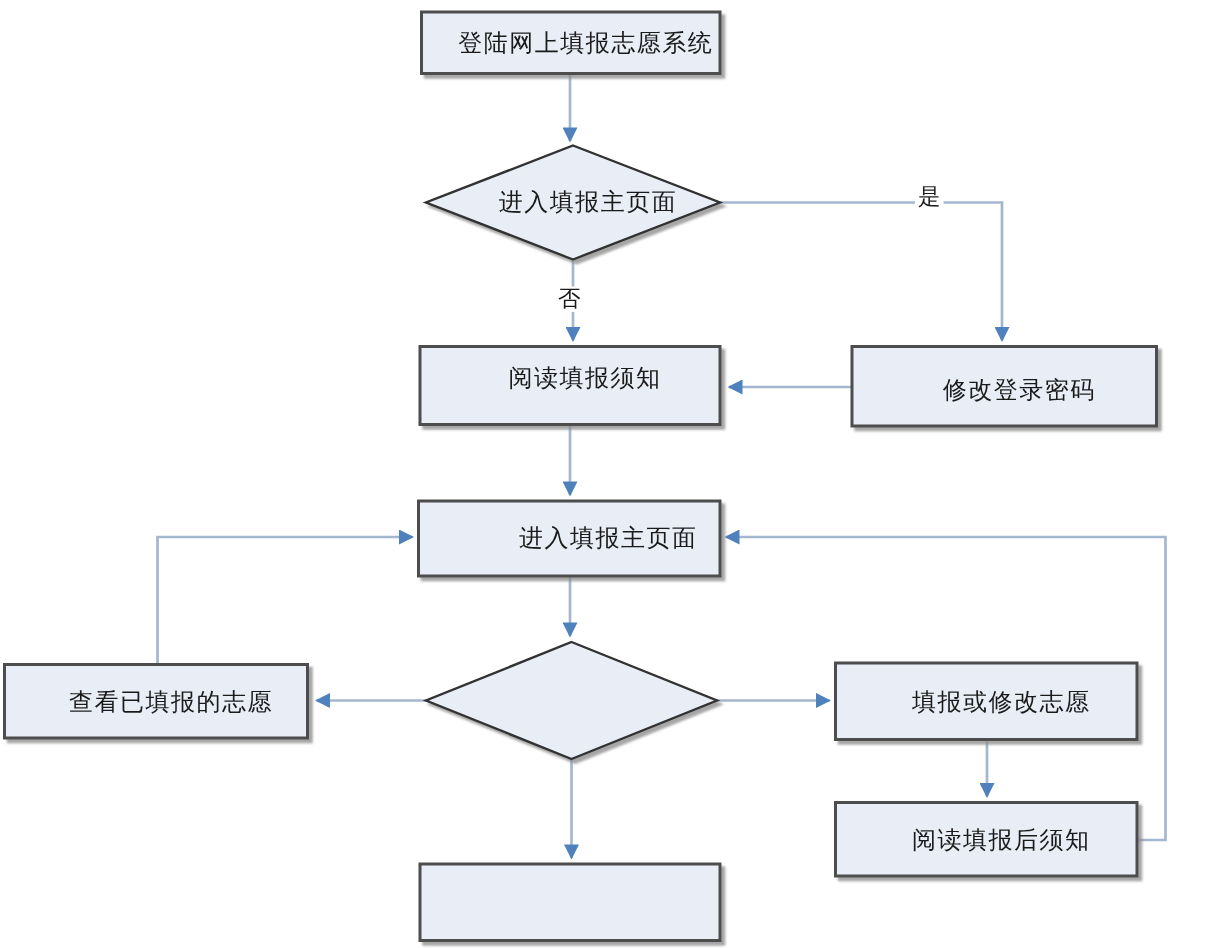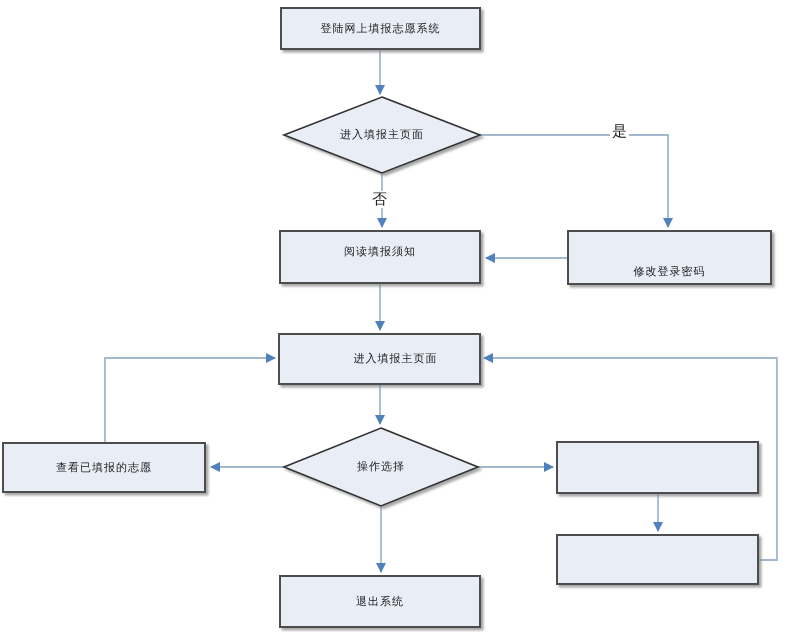--- a/index.html
+++ b/index.html
@@ -34,24 +34,25 @@
     fill:none;
     stroke:var(--connector);
     stroke-width:1.8;
   }
   .arrow-glyph{fill:var(--arrowhead);}
   .node-label{
     position:absolute;
     display:flex;align-items:center;justify-content:center;
     text-align:left;
     color:var(--text);
-    font-size:11px;
+    font-size:16px;
     letter-spacing:1px;
     line-height:1.2;
     user-select:none;
+    padding-left:10px;
   }
   .edge-label{
     position:absolute;
     background:#ffffff;
     color:var(--text);
     font-size:15px;
     padding:0 2px;
     line-height:1.1;
   }
 </style>
@@ -92,31 +93,31 @@
     <rect class="shape-rect" x="3" y="443" width="202" height="49"></rect>
     <rect class="shape-rect" x="557" y="442" width="201" height="51"></rect>
     <rect class="shape-rect" x="557" y="535" width="201" height="49"></rect>
     <rect class="shape-rect" x="280" y="576" width="200" height="51"></rect>
   </svg>
 
   <div class="node-label" style="left:281px;top:8px;width:199px;height:41px;">登陆网上填报志愿系统</div>
 
   <div class="node-label" style="left:284px;top:97px;width:196px;height:76px;">进入填报主页面</div>
 
-  <div class="node-label" style="left:568px;top:245px;width:203px;height:53px;">修改登录密码</div>
+  <div class="node-label" style="left:568px;top:233px;width:203px;height:53px;">修改登录密码</div>
 
   <div class="node-label" style="left:280px;top:231px;width:200px;height:41px;">阅读填报须知</div>
 
   <div class="node-label" style="left:279px;top:334px;width:201px;height:50px;margin-left:16px;">进入填报主页面</div>
 
-  <div class="node-label" style="left:284px;top:428px;width:194px;height:78px;">操作选择</div>
 
   <div class="node-label" style="left:3px;top:443px;width:202px;height:49px;border-radius:10px;">查看已填报的志愿</div>
 
+  <div class="node-label" style="left:557px;top:442px;width:201px;height:51px;">填报或修改志愿</div>
 
+  <div class="node-label" style="left:557px;top:535px;width:201px;height:49px;">阅读填报后须知</div>
 
-  <div class="node-label" style="left:280px;top:576px;width:200px;height:51px;">退出系统</div>
 
   <span class="edge-label" style="left:610px;top:123px;">是</span>
 
   <span class="edge-label" style="left:370px;top:191px;">否</span>
 
 </div>
 
 </body></html>

